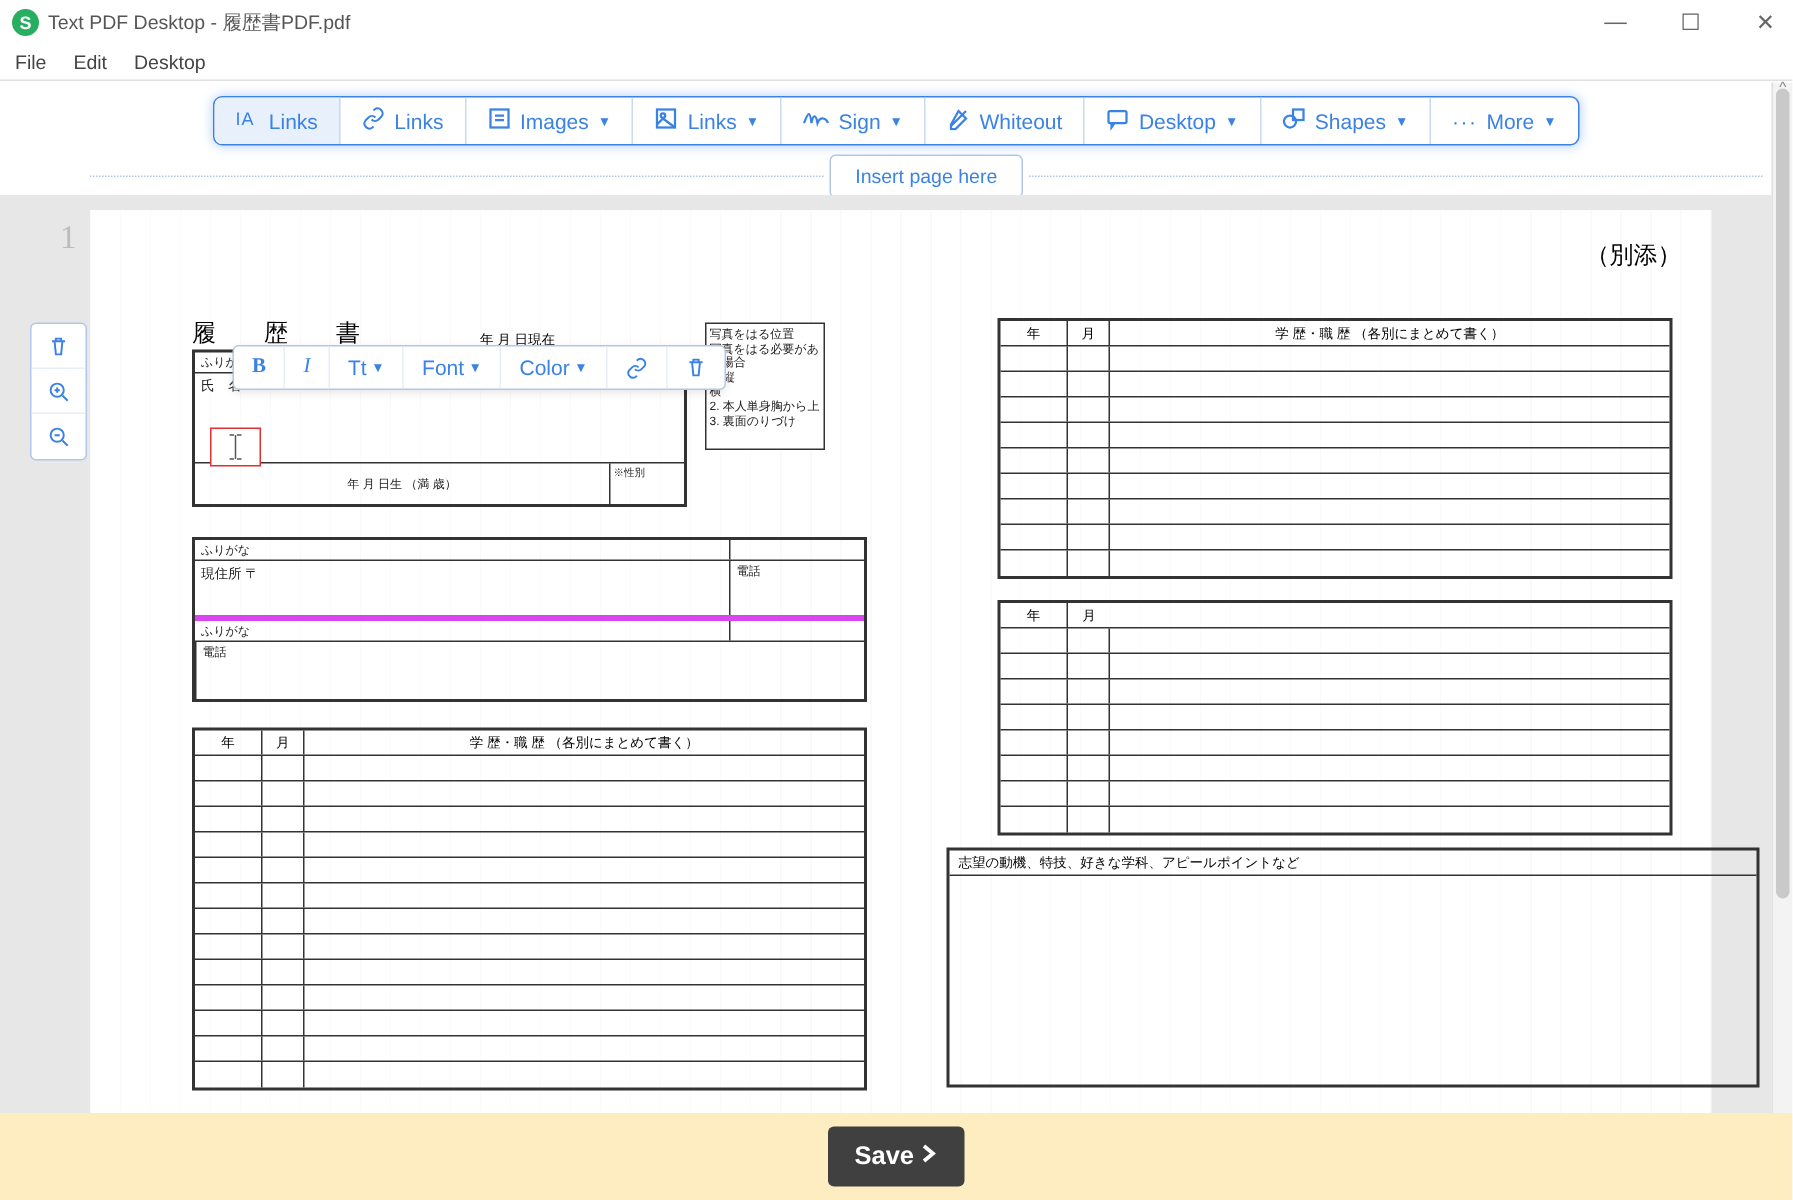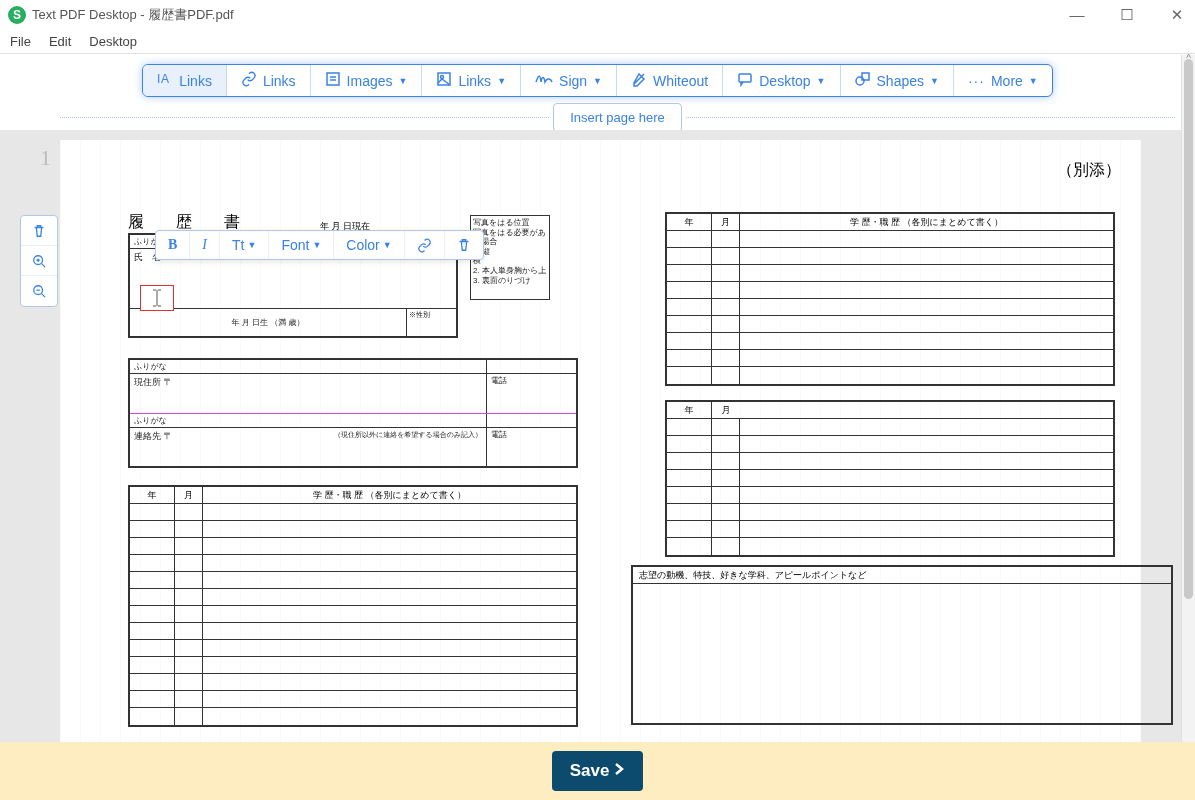--- a/index.html
+++ b/index.html
@@ -197,21 +197,21 @@
     font-size: 18px;
   }
   
   .save-bar {
     position:absolute;
     left:0; right:0; bottom:0; height:58px;
     background: #ffedc2;
     display:flex; align-items:center; justify-content:center;
   }
   .save-btn {
-    background:#0c4a6e; color:#fff;
+    background:#404040; color:#fff;
     border:none; border-radius:4px;
     padding: 10px 18px;
     font-size: 17px; font-weight:600;
     cursor:pointer;
     display:flex; align-items:center; gap:4px;
   }
   
   .fake-scroll {
     position:absolute; right:0; top:55px; bottom:0; width:14px;
     background:#f3f3f3;
@@ -391,33 +391,29 @@
         <div style="flex:1; padding:8px 4px 2px; font-size:8px; text-align:center;">年      月      日生     （満      歳）</div>
         <div style="width:50px; border-left:1px solid #333; padding:1px 2px; font-size:7px;">※性別</div>
       </div>
     </div>
 
     <div class="block" style="left:68px; top:218px; width:450px; height:110px; border-width:2px;">
       <div style="display:flex; border-bottom:1px solid #333;">
         <div style="flex:1; padding:1px 4px; font-size:8px;">ふりがな</div>
         <div style="width:90px; border-left:1px solid #333;"></div>
       </div>
-      <div style="display:flex; border-bottom:1px solid #d946ef; height:40px;">
+      <div style="display:flex; border-bottom:4px solid #d946ef; height:40px;">
         <div style="flex:1; padding:2px 4px; font-size:9px;">現住所   〒</div>
         <div style="width:90px; border-left:1px solid #333; padding:1px 4px; font-size:8px;">電話</div>
       </div>
       <div style="display:flex; border-bottom:1px solid #333;">
         <div style="flex:1; padding:1px 4px; font-size:8px;">ふりがな</div>
         <div style="width:90px; border-left:1px solid #333;"></div>
       </div>
       <div style="display:flex; height:40px;">
-        <div style="flex:1; padding:2px 4px; font-size:9px; display:flex; justify-content:space-between;">
-          <span>連絡先   〒</span>
-          <span style="font-size:7px;">（現住所以外に連絡を希望する場合のみ記入）</span>
-        </div>
         <div style="width:90px; border-left:1px solid #333; padding:1px 4px; font-size:8px;">電話</div>
       </div>
     </div>
 
     <div class="tbl" style="left:68px; top:345px; width:450px;">
       <div class="row">
         <div class="c" style="width:45px;">年</div>
         <div class="c" style="width:28px;">月</div>
         <div class="c" style="flex:1;">学  歴・職  歴  （各別にまとめて書く）</div>
       </div>

